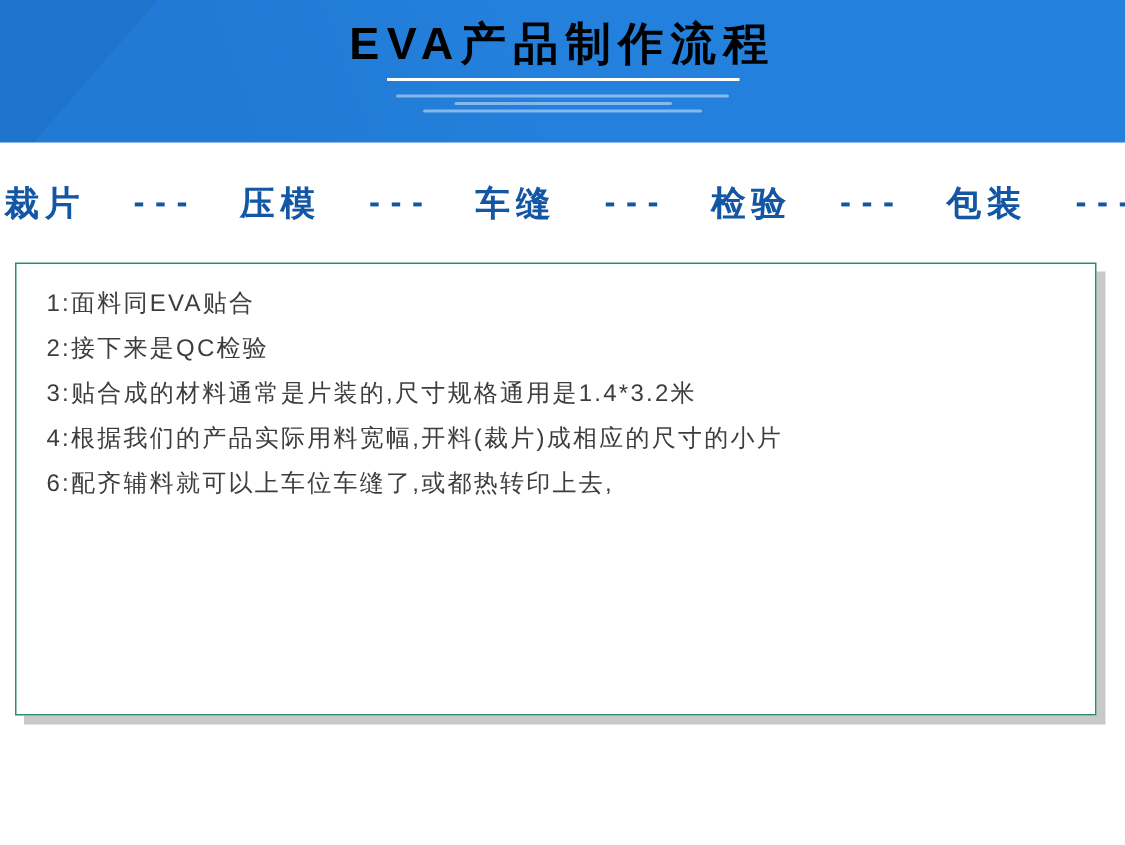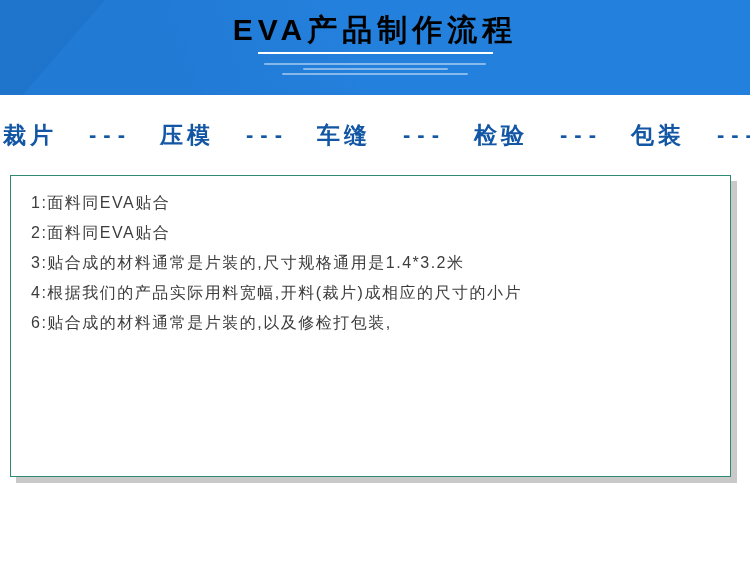--- a/index.html
+++ b/index.html
@@ -148,19 +148,19 @@
       <span class="process-sep">---</span>
       <span class="process-step">检验</span>
       <span class="process-sep">---</span>
       <span class="process-step">包装</span>
       <span class="process-sep">---</span>
       <span class="process-step">出货</span>
     </div>
 
   <div class="detail-box" id="detail-box">
       <div class="detail-item">1:面料同EVA贴合</div>
-      <div class="detail-item">2:面料同EVA贴合</div>
+      <div class="detail-item">2:接下来是QC检验</div>
       <div class="detail-item">3:贴合成的材料通常是片装的,尺寸规格通用是1.4*3.2米</div>
       <div class="detail-item">4:根据我们的产品实际用料宽幅,开料(裁片)成相应的尺寸的小片</div>
-      <div class="detail-item">6:贴合成的材料通常是片装的,以及修检打包装,</div>
+      <div class="detail-item">6:配齐辅料就可以上车位车缝了,或都热转印上去,</div>
     </div>
 
 </div>
 
 </body></html>

